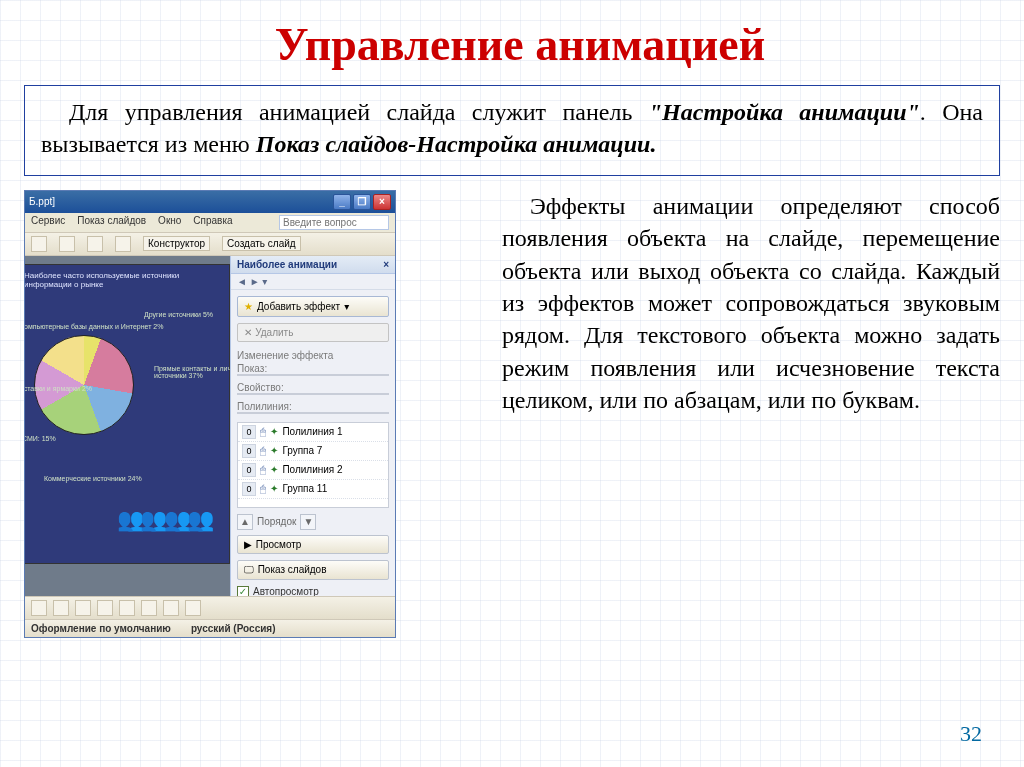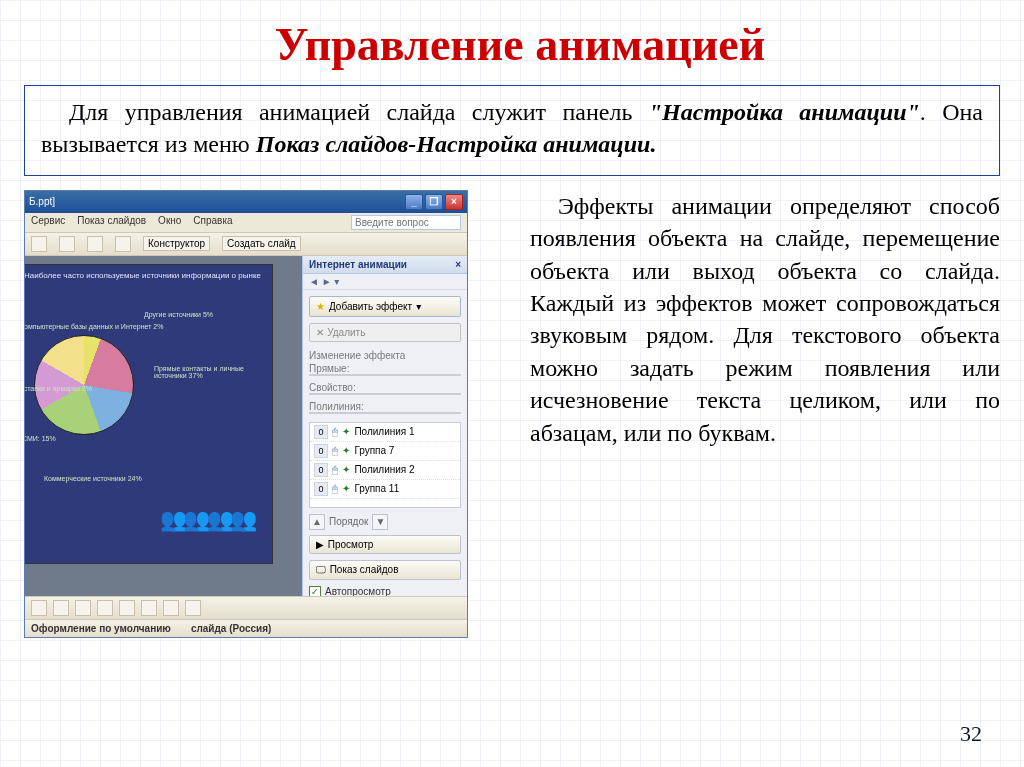--- a/index.html
+++ b/index.html
@@ -38,33 +38,32 @@
     gap: 18px;
     padding: 0 24px;
   }
   .screenshot-col { width: 460px; flex: 0 0 auto; }
   .text-col {
     flex: 1;
     font-size: 24px;
     line-height: 1.35;
     text-align: justify;
     color: #000;
-    padding-left: 28px;
   }
   .page-num {
     position: absolute;
     right: 42px;
     bottom: 20px;
     font-size: 22px;
-    color: #0f172a;
+    color: #0369a1;
   }
 
   
   .ppt-win {
-    width: 444px;
+    width: 372px;
     border: 1px solid #5b7bb4;
     font-family: Tahoma, Arial, sans-serif;
     font-size: 10px;
     background: #ece9d8;
     display: flex;
     flex-direction: column;
   }
   .ppt-titlebar {
     height: 22px;
     background: linear-gradient(#3a6ea5,#1c4f99);
@@ -169,32 +168,32 @@
             <div class="lbl" style="top:120px;left:0px;">Выставки и ярмарки  2%</div>
             <div class="lbl" style="top:170px;left:8px;">СМИ:  15%</div>
             <div class="lbl" style="top:210px;left:30px;">Коммерческие источники  24%</div>
             <div class="lbl" style="top:46px;left:130px;">Другие источники  5%</div>
             <div class="lbl" style="top:100px;left:140px;width:110px;">Прямые контакты и личные источники  37%</div>
             <div class="people">👥👥👥👥</div>
           </div>
         </div>
         <div class="task-pane">
           <div class="task-title">
-            <span>Интернет анимации</span>
+            <span>Наиболее анимации</span>
             <span class="task-close">×</span>
           </div>
           <div class="task-nav">◄ ► ▾</div>
           <div class="big-btn">
             <span class="star">★</span>
             <span>Добавить эффект</span>
             <span>▾</span>
           </div>
           <div class="grey-btn">✕ <span>Удалить</span></div>
           <div class="field-lbl">Изменение эффекта</div>
-          <div class="field-lbl">Прямые:</div>
+          <div class="field-lbl">Показ:</div>
           <div class="field-box"></div>
           <div class="field-lbl">Свойство:</div>
           <div class="field-box"></div>
           <div class="field-lbl">Полилиния:</div>
           <div class="field-box"></div>
           <div class="effects-list">
             <div class="ef-row">
                 <span class="num">0</span>
                 <span class="mouse">🖱</span>
                 <span class="eff">✦</span>
@@ -237,21 +236,21 @@
         <span class="tb"></span>
         <span class="tb"></span>
         <span class="tb"></span>
         <span class="tb"></span>
         <span class="tb"></span>
         <span class="tb"></span>
         <span class="tb"></span>
       </div>
       <div class="ppt-status">
         <span>Оформление по умолчанию</span>
-        <span>слайда (Россия)</span>
+        <span>русский (Россия)</span>
       </div>
     </div>
   </div>
 
   <div class="text-col">
     <span class="intro-indent"></span><span>Эффекты анимации определяют способ появления объекта на слайде, перемещение объекта или выход объекта со слайда. Каждый из эффектов может сопровождаться звуковым рядом. Для текстового объекта можно задать режим появления или исчезновение текста целиком, или по абзацам, или по буквам.</span>
   </div>
 </div>
 
 <div class="page-num">32</div>

